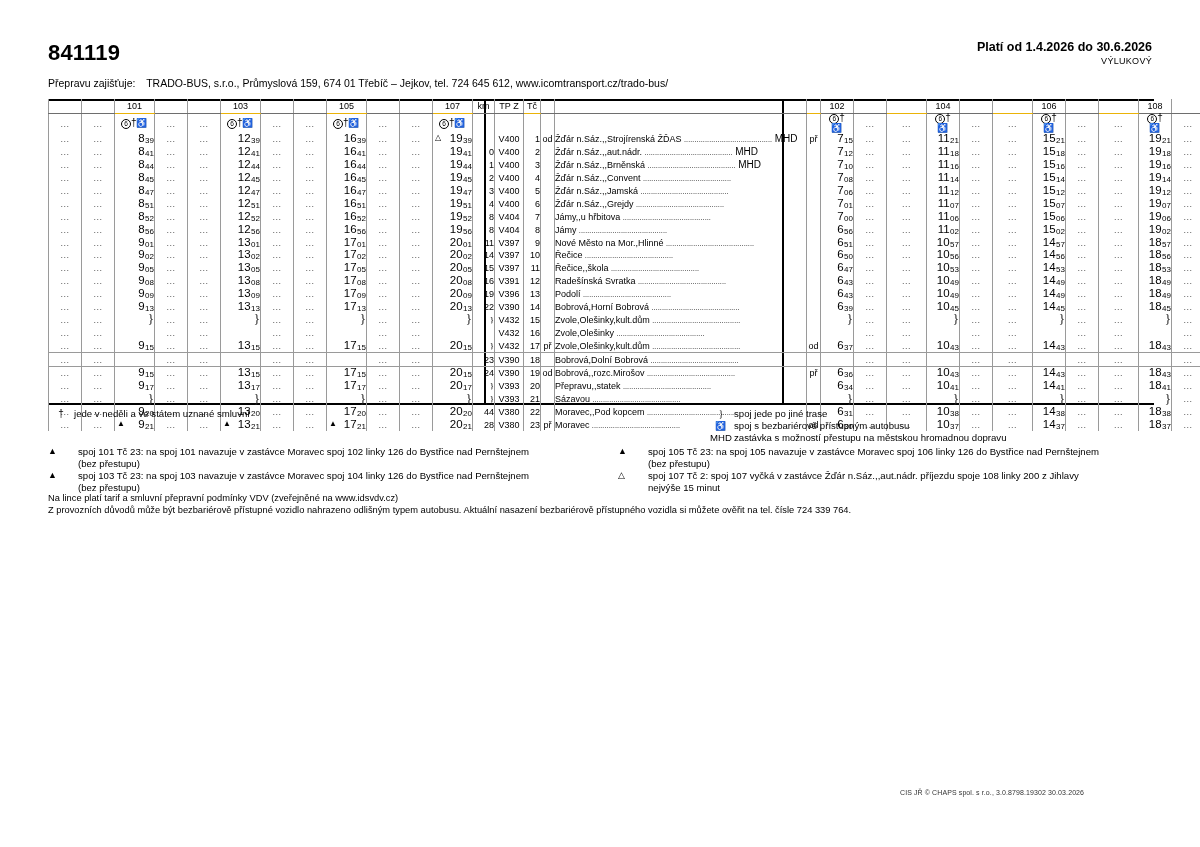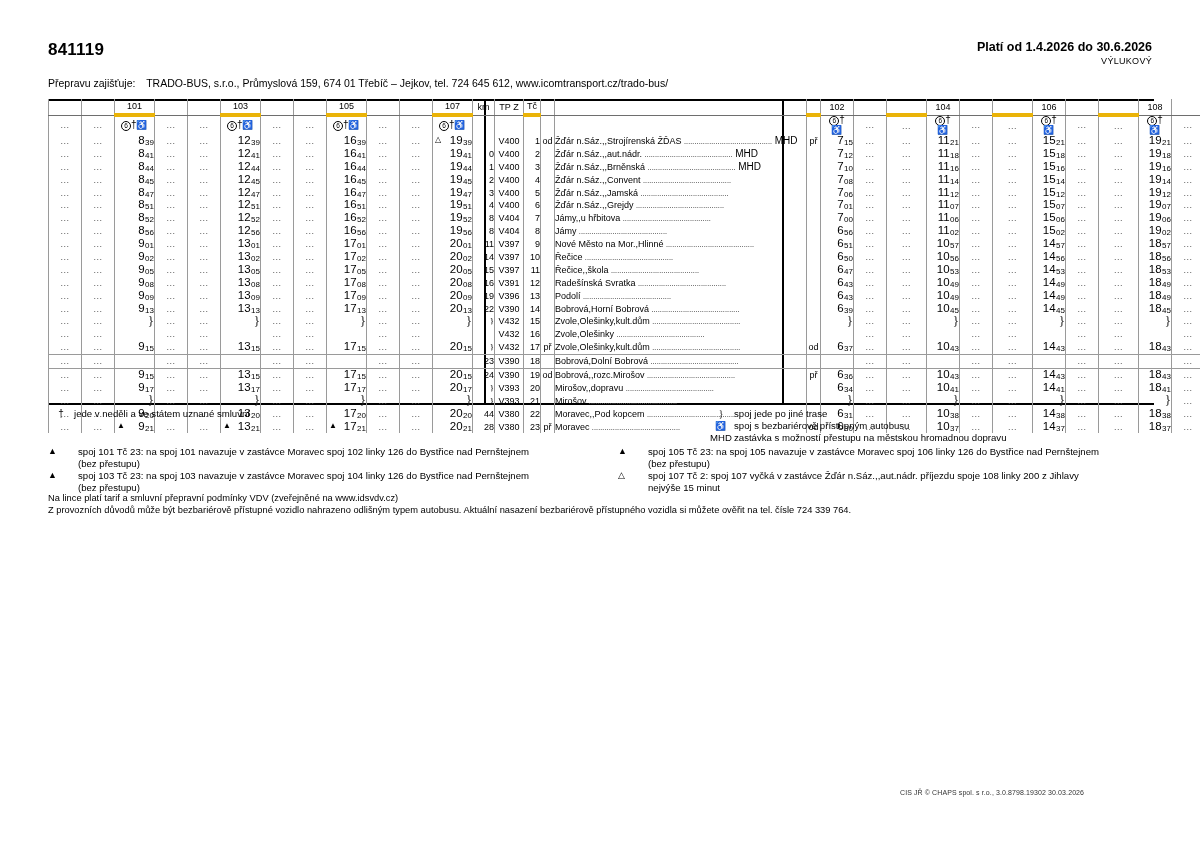--- a/index.html
+++ b/index.html
@@ -2,21 +2,21 @@
 <html><head>
 <meta charset="utf-8">
 <style>
   html,body{margin:0;padding:0;background:#fff;}
   body{width:1200px;height:847px;font-family:"Liberation Sans",sans-serif;color:#000;position:relative;overflow:hidden;}
   .page{position:absolute;left:0;top:0;width:1200px;height:847px;}
 
   
   .hdr{position:absolute;left:48px;top:40px;width:1106px;}
   .hdr-row{display:flex;align-items:flex-start;}
-  .route-no{font-size:17px;font-weight:bold;letter-spacing:.2px;}
+  .route-no{font-size:22px;font-weight:bold;letter-spacing:.2px;}
   .route-name{font-size:17px;font-weight:bold;margin-left:18px;}
   .valid-wrap{margin-left:auto;text-align:right;padding-right:2px;}
   .valid{font-size:12.5px;font-weight:bold;white-space:nowrap;}
   .vyluk{font-size:9px;margin-top:2px;letter-spacing:.3px;}
   .carrier{position:absolute;left:48px;top:77px;font-size:10.5px;white-space:nowrap;}
   .carrier .lbl{margin-right:8px;}
 
   
   .tbl{position:absolute;left:48px;top:99px;width:1106px;font-size:9px;}
   table.grid{border-collapse:collapse;table-layout:fixed;width:1106px;}
@@ -803,21 +803,21 @@
             <td class="dots">...</td>
             <td class="dots">...</td>
             <td class="tcell" style="position:relative"><span class="hm">17</span><span class="mm">17</span></td>
             <td class="dots">...</td>
             <td class="dots">...</td>
             <td class="tcell" style="position:relative"><span class="hm">20</span><span class="mm">17</span></td>
             <td class="kmc"><span style="font-family:'Liberation Serif',serif">}</span></td>
             <td class="tpz">V393</td>
             <td class="tcn">20</td>
             <td class="arrc"></td>
-            <td class="name"><span>Mirošov,,dopravu</span><span class="leader"> ..........................................</span></td>
+            <td class="name"><span>Přepravu,,statek</span><span class="leader"> ..........................................</span></td>
             <td class="arrc"></td>
             <td class="tcell"><span class="hm">6</span><span class="mm">34</span></td>
             <td class="dots">...</td>
             <td class="dots">...</td>
             <td class="tcell"><span class="hm">10</span><span class="mm">41</span></td>
             <td class="dots">...</td>
             <td class="dots">...</td>
             <td class="tcell"><span class="hm">14</span><span class="mm">41</span></td>
             <td class="dots">...</td>
             <td class="dots">...</td>
@@ -834,21 +834,21 @@
             <td class="dots">...</td>
             <td class="dots">...</td>
             <td class="wave" style="position:relative"><span class="waveg">}</span></td>
             <td class="dots">...</td>
             <td class="dots">...</td>
             <td class="wave" style="position:relative"><span class="waveg">}</span></td>
             <td class="kmc"><span style="font-family:'Liberation Serif',serif">}</span></td>
             <td class="tpz">V393</td>
             <td class="tcn">21</td>
             <td class="arrc"></td>
-            <td class="name"><span>Mirošov</span><span class="leader"> ..........................................</span></td>
+            <td class="name"><span>Sázavou</span><span class="leader"> ..........................................</span></td>
             <td class="arrc"></td>
             <td class="wave"><span class="waveg">}</span></td>
             <td class="dots">...</td>
             <td class="dots">...</td>
             <td class="wave"><span class="waveg">}</span></td>
             <td class="dots">...</td>
             <td class="dots">...</td>
             <td class="wave"><span class="waveg">}</span></td>
             <td class="dots">...</td>
             <td class="dots">...</td>
@@ -971,14 +971,14 @@
     <div>Na lince platí tarif a smluvní přepravní podmínky VDV (zveřejněné na www.idsvdv.cz)</div>
     <div>Z provozních důvodů může být bezbariérově přístupné vozidlo nahrazeno odlišným typem autobusu. Aktuální nasazení bezbariérově přístupného vozidla si můžete ověřit na tel. čísle 724 339 764.</div>
   </div>
 
   <div class="copy">CIS JŘ © CHAPS spol. s r.o., 3.0.8798.19302 30.03.2026</div>
 </div>
 
 <style>
   .waveg{font-family:"Liberation Serif",serif;font-size:13px;}
   td.wave{text-align:right;padding-right:9px;}
-  .numrow td:nth-child(3n){border-bottom:4px solid #eab308;}
+  .numrow td:nth-child(3n){border-bottom:1px solid #eab308;}
 </style>
 
 </body></html>

